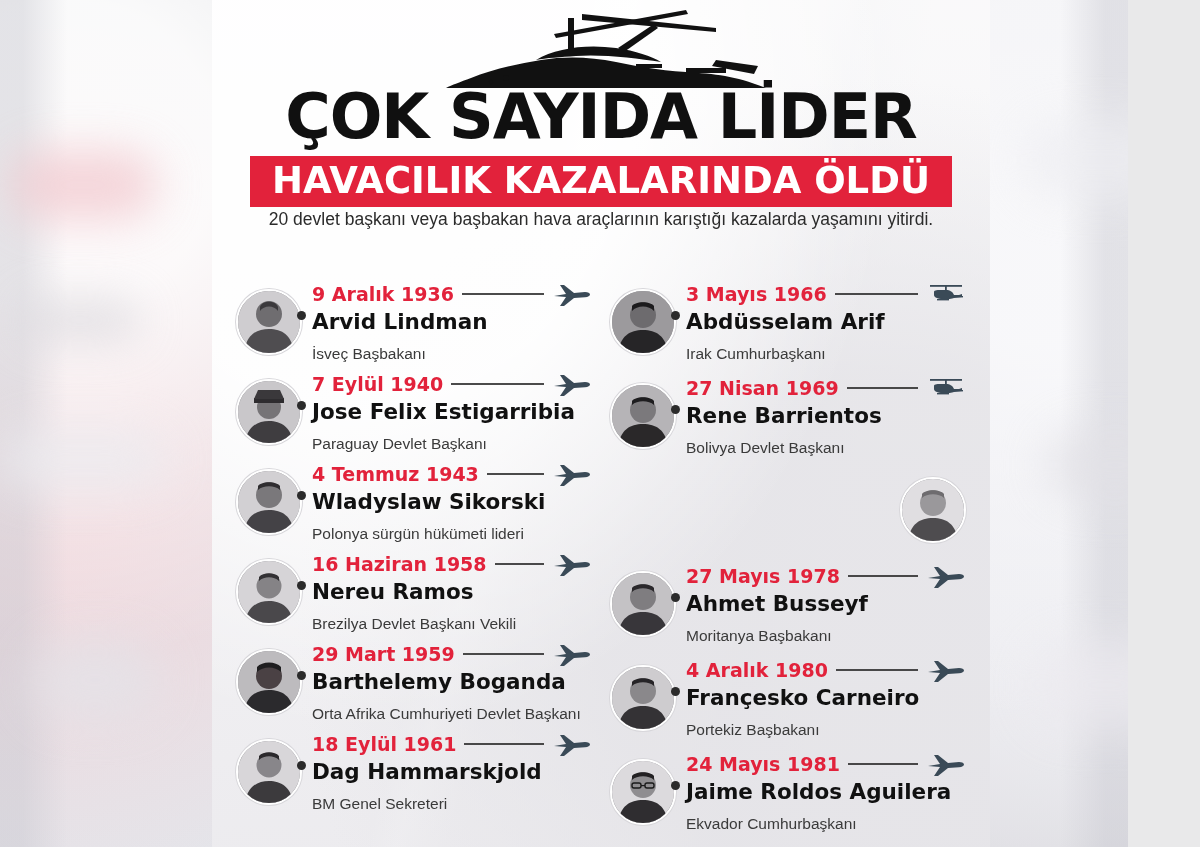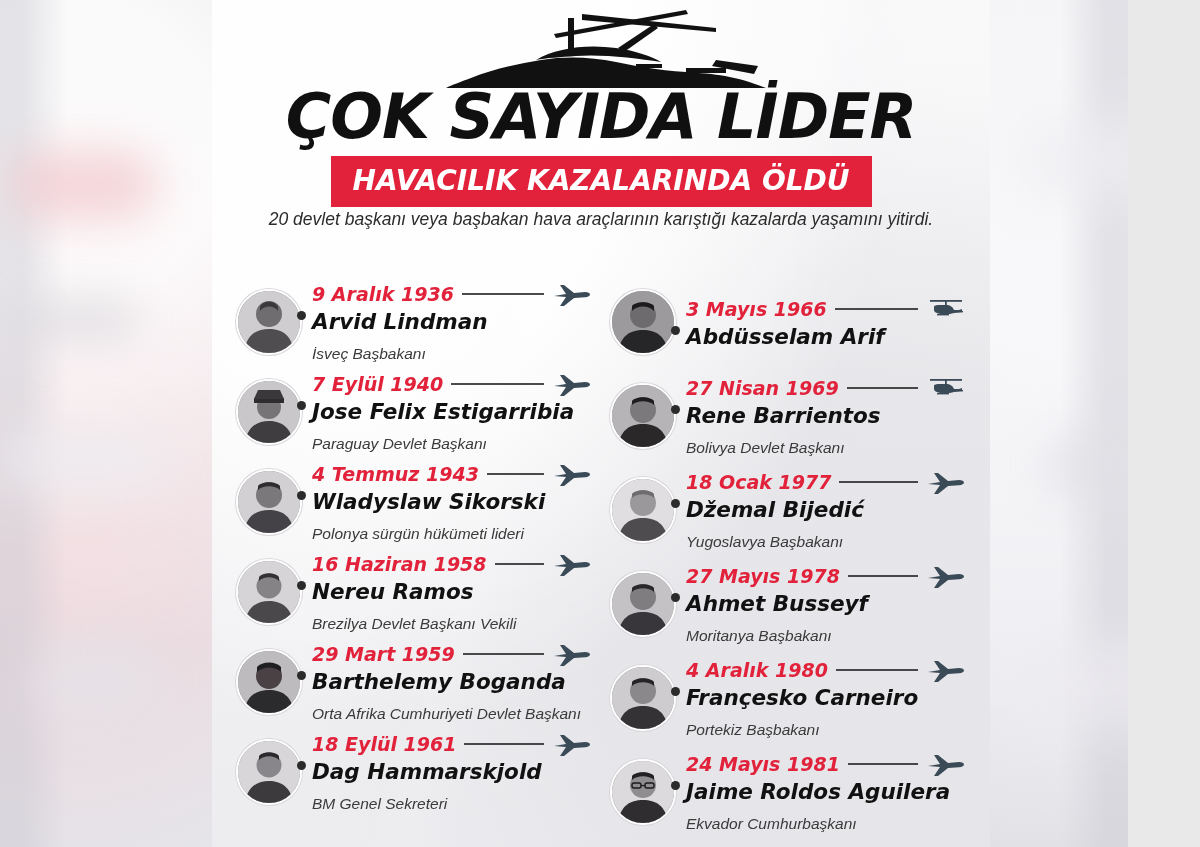--- a/index.html
+++ b/index.html
@@ -11,21 +11,20 @@
     font-family: "Liberation Sans", sans-serif;
     background: #e9e9ea;
   }
 
   .screen {
     position: relative;
     width: 1128px;
     height: 847px;
     overflow: hidden;
     background: #a3a3a3;
-    font-style: italic;
   }
 
   
   .backdrop {
     position: absolute;
     inset: 0;
     background:
       radial-gradient(circle at 6% 18%, rgba(255,255,255,0.85) 0 12%, rgba(255,255,255,0) 40%),
       radial-gradient(circle at 3% 52%, rgba(245,200,205,0.55) 0 10%, rgba(255,255,255,0) 38%),
       radial-gradient(circle at 10% 88%, rgba(230,230,235,0.9) 0 14%, rgba(255,255,255,0) 45%),
@@ -102,21 +101,21 @@
     font-weight: bold;
     letter-spacing: -1px;
     color: #101010;
     font-family: "DejaVu Sans", sans-serif;
   }
   .subtitle-bar {
     display: inline-block;
     margin-top: 6px;
     background: #e2223b;
     color: #ffffff;
-    font-size: 28px;
+    font-size: 37px;
     line-height: 34px;
     font-weight: bold;
     padding: 8px 22px 9px 22px;
     letter-spacing: 0px;
     font-family: "DejaVu Sans", sans-serif;
     transform: skewX(0deg);
   }
   .lede {
     font-size: 17.5px;
     line-height: 25px;
@@ -433,20 +432,21 @@
                 <svg viewBox="0 0 40 26" xmlns="http://www.w3.org/2000/svg">
                   <rect x="4" y="4" width="32" height="1.8" fill="#3a4a57"></rect>
                   <rect x="19" y="5" width="1.8" height="5" fill="#3a4a57"></rect>
                   <path d="M8 11 C8 9 12 9 16 9 L20 9 C24 9 27 11 28 14 L33 14 L36 13 L36 16 L28 17 C26 18 22 18 17 18 C11 18 8 16 8 14 Z" fill="#3a4a57"></path>
                   <rect x="28" y="15" width="9" height="1.4" fill="#3a4a57"></rect>
                   <rect x="11" y="18" width="12" height="1.4" fill="#3a4a57"></rect>
                 </svg>
               </div>
             </div>
             <div class="name">Abdüsselam Arif</div>
+            <div class="role">Irak Cumhurbaşkanı</div>
           </div>
         </div>
 
         <div class="entry">
           <div class="avatar">
             <svg class="ph" viewBox="0 0 62 62" xmlns="http://www.w3.org/2000/svg">
               <rect width="62" height="62" fill="#b6b4b7"></rect>
               <circle cx="31" cy="25" r="13" fill="#7b797c"></circle>
               <path d="M6 62 C8 45 18 39 31 39 C44 39 54 45 56 62 Z" fill="#2a2829"></path>
               <path d="M20 16 C24 11 38 11 42 16 L42 20 C37 15 25 15 20 20 Z" fill="#1e1d1f"></path>
@@ -473,34 +473,20 @@
         </div>
 
         <div class="entry">
           <div class="avatar">
             <svg class="ph" viewBox="0 0 62 62" xmlns="http://www.w3.org/2000/svg">
               <rect width="62" height="62" fill="#e0dee1"></rect>
               <circle cx="31" cy="24" r="13" fill="#9a989b"></circle>
               <path d="M6 62 C8 45 18 39 31 39 C44 39 54 45 56 62 Z" fill="#4e4c4f"></path>
               <path d="M20 15 C24 10 38 10 42 15 L42 19 C37 14 25 14 20 19 Z" fill="#6e6c6f"></path>
             </svg>
-          </div>
-          <div class="entry-body">
-            <div class="bullet"></div>
-            <div class="date-row">
-              <div class="date">18 Ocak 1977</div>
-              <div class="rule"></div>
-              <div class="vehicle">
-                <svg viewBox="0 0 40 26" xmlns="http://www.w3.org/2000/svg">
-                    <path d="M2 15 L14 13 L8 4 L12 4 L22 12 L33 11 C36 11 38 12 38 13.5 C38 15 36 16 33 16.2 L22 17 L12 25 L8 25 L14 16 Z" fill="#3a4a57"></path>
-                  </svg>
-              </div>
-            </div>
-            <div class="name">Džemal Bijedić</div>
-            <div class="role">Yugoslavya Başbakanı</div>
           </div>
         </div>
 
         <div class="entry">
           <div class="avatar">
             <svg class="ph" viewBox="0 0 62 62" xmlns="http://www.w3.org/2000/svg">
               <rect width="62" height="62" fill="#c4c2c5"></rect>
               <circle cx="31" cy="24" r="13" fill="#7f7d80"></circle>
               <path d="M6 62 C8 45 18 39 31 39 C44 39 54 45 56 62 Z" fill="#38363a"></path>
               <path d="M20 15 C24 10 38 10 42 15 L42 19 C37 14 25 14 20 19 Z" fill="#2a282b"></path>

